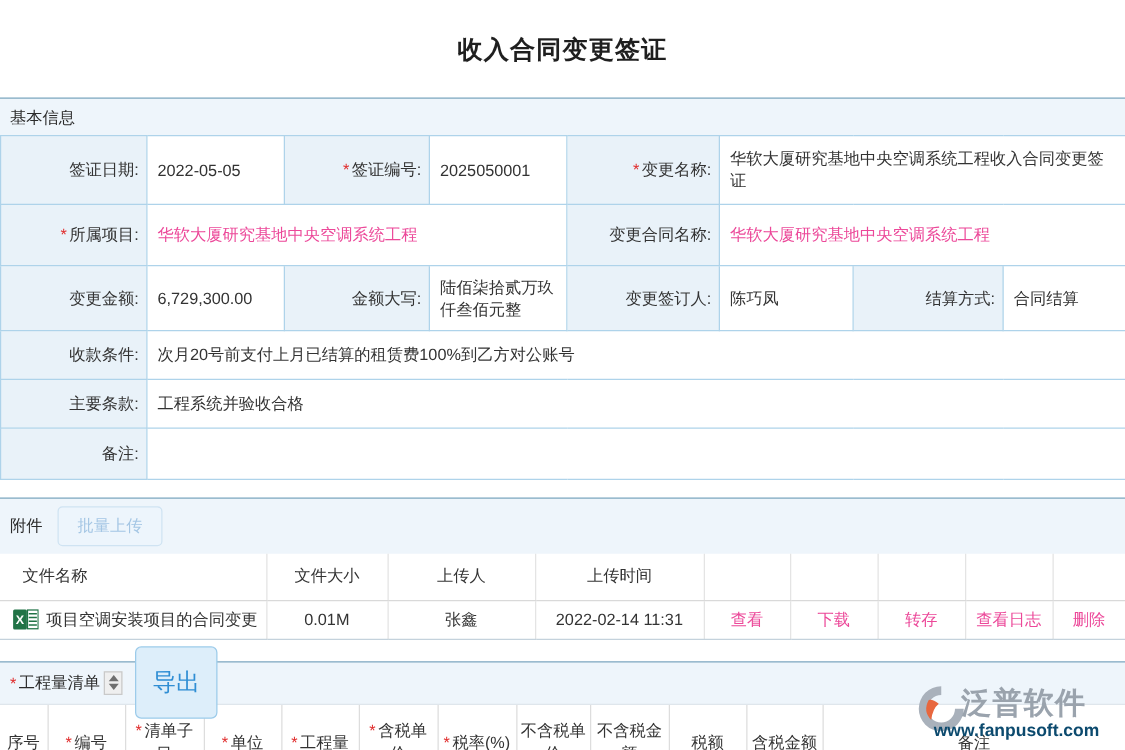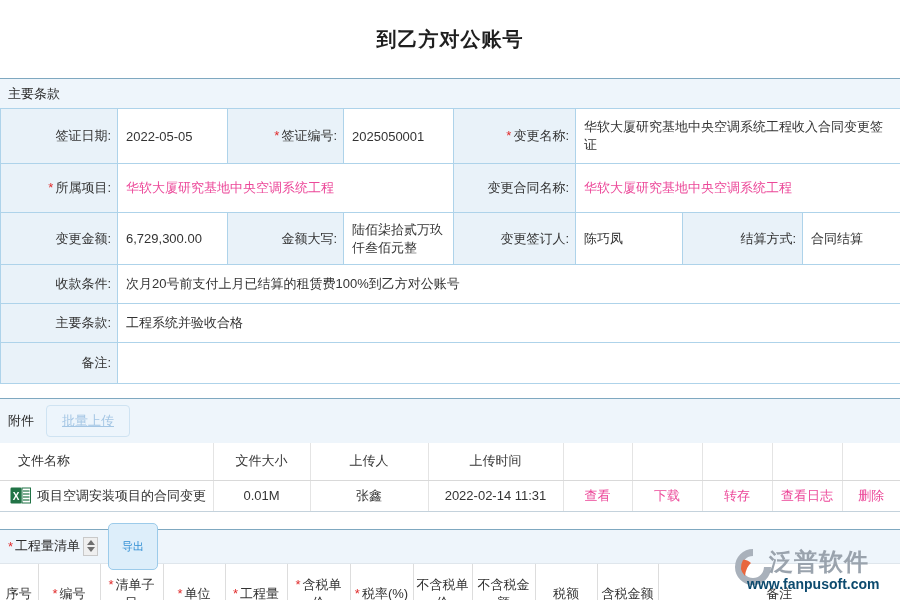--- a/index.html
+++ b/index.html
@@ -28,22 +28,22 @@
   .form-table tr:nth-child(2) { height:49px; }
   .form-table tr:nth-child(3) { height:52px; }
   .form-table tr:nth-child(4) { height:39px; }
   .form-table tr:nth-child(5) { height:39px; }
   .form-table tr:nth-child(6) { height:41px; }
   .req { color:#e02b2b; margin-right:2px; }
   a.lnk { color:#ec4899; cursor:pointer; }
 
   
   .btn-upload { margin-left:12px; padding:6px 15px; font-size:13px; color:#a4c6e4;
-                background:#edf5fc; border:1px solid #cfe3f2; border-radius:4px; cursor:pointer;text-decoration:underline; }
-  .btn-export { margin-left:10px; padding:15px 13px; font-size:11px; color:#2f8ed4;
+                background:#edf5fc; border:1px solid #cfe3f2; border-radius:4px; cursor:pointer; }
+  .btn-export { margin-left:10px; padding:15px 13px; font-size:19px; color:#2f8ed4;
                 background:#ddeefa; border:1px solid #9ccbea; border-radius:5px; cursor:pointer; }
 
   
   .attach-table td, .attach-table th { font-size:13px; color:#333; font-weight:normal; overflow:hidden; }
   .attach-table th { height:37px; border-bottom:1px solid #d9d9d9;margin-left:48px; }
   .attach-table td { height:31px; border-bottom:1px solid #c4d2dc; }
   .attach-table .sep { border-right:1px solid #e4e4e4; }
   .attach-table .cell-left { text-align:left; padding-left:18px; }
   .attach-table .cell-center { text-align:center; }
   .file-cell { display:flex; align-items:center; gap:6px; padding-left:10px; }
@@ -66,25 +66,25 @@
   .wm-logo { position:absolute; left:0; top:2px; }
   .wm-brand { position:absolute; left:36px; top:1px; font-size:24px; font-weight:bold; color:#9aa3ad; letter-spacing:1px; }
   .wm-url { position:absolute; left:14px; top:31px; font-size:14px; font-weight:bold; color:#0c4a6e; }
 </style>
 </head>
 <body>
 
 <div class="page">
 
   <div class="title-wrap">
-    <div class="page-title">到乙方对公账号</div>
+    <div class="page-title">收入合同变更签证</div>
   </div>
 
   <div class="section-bar bar-basic">
-    <span>主要条款</span>
+    <span>基本信息</span>
   </div>
 
   <table class="form-table">
     <colgroup>
       <col style="width:117px">
         <col style="width:110px">
         <col style="width:116px">
         <col style="width:110px">
       <col style="width:122px">
         <col style="width:107px">

